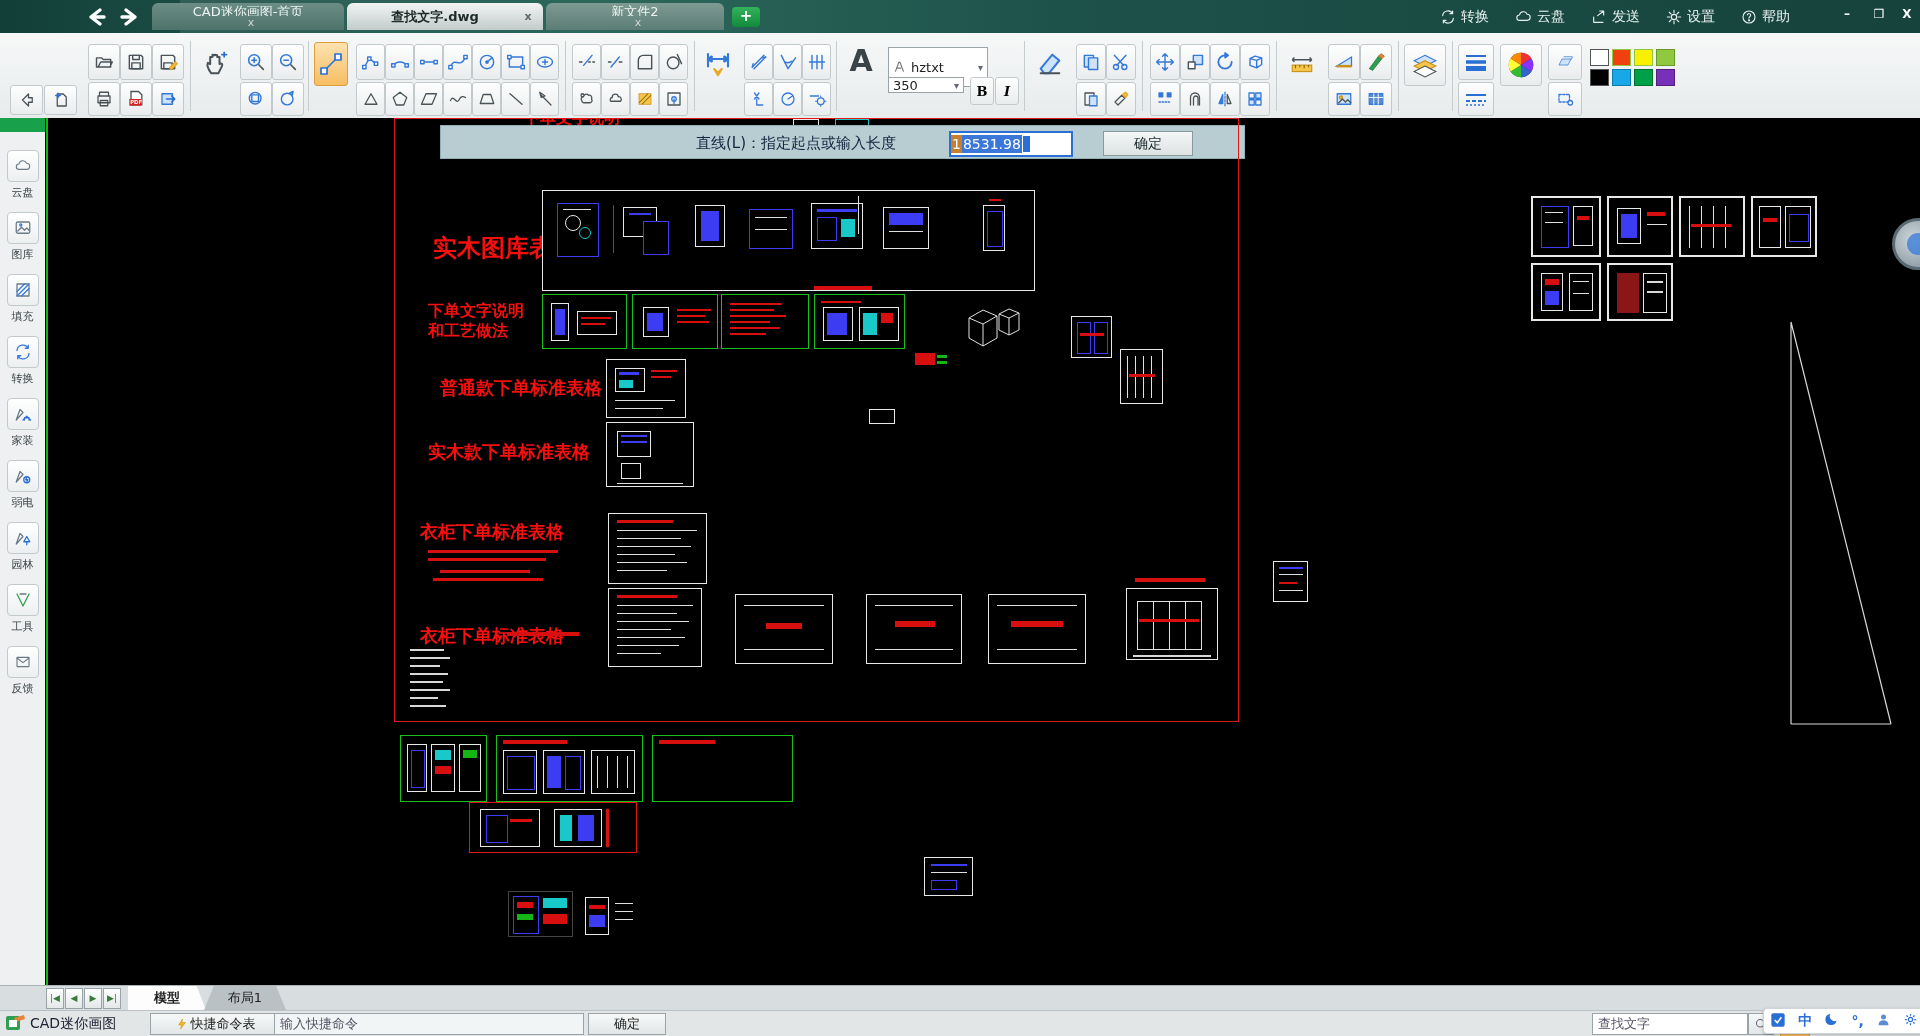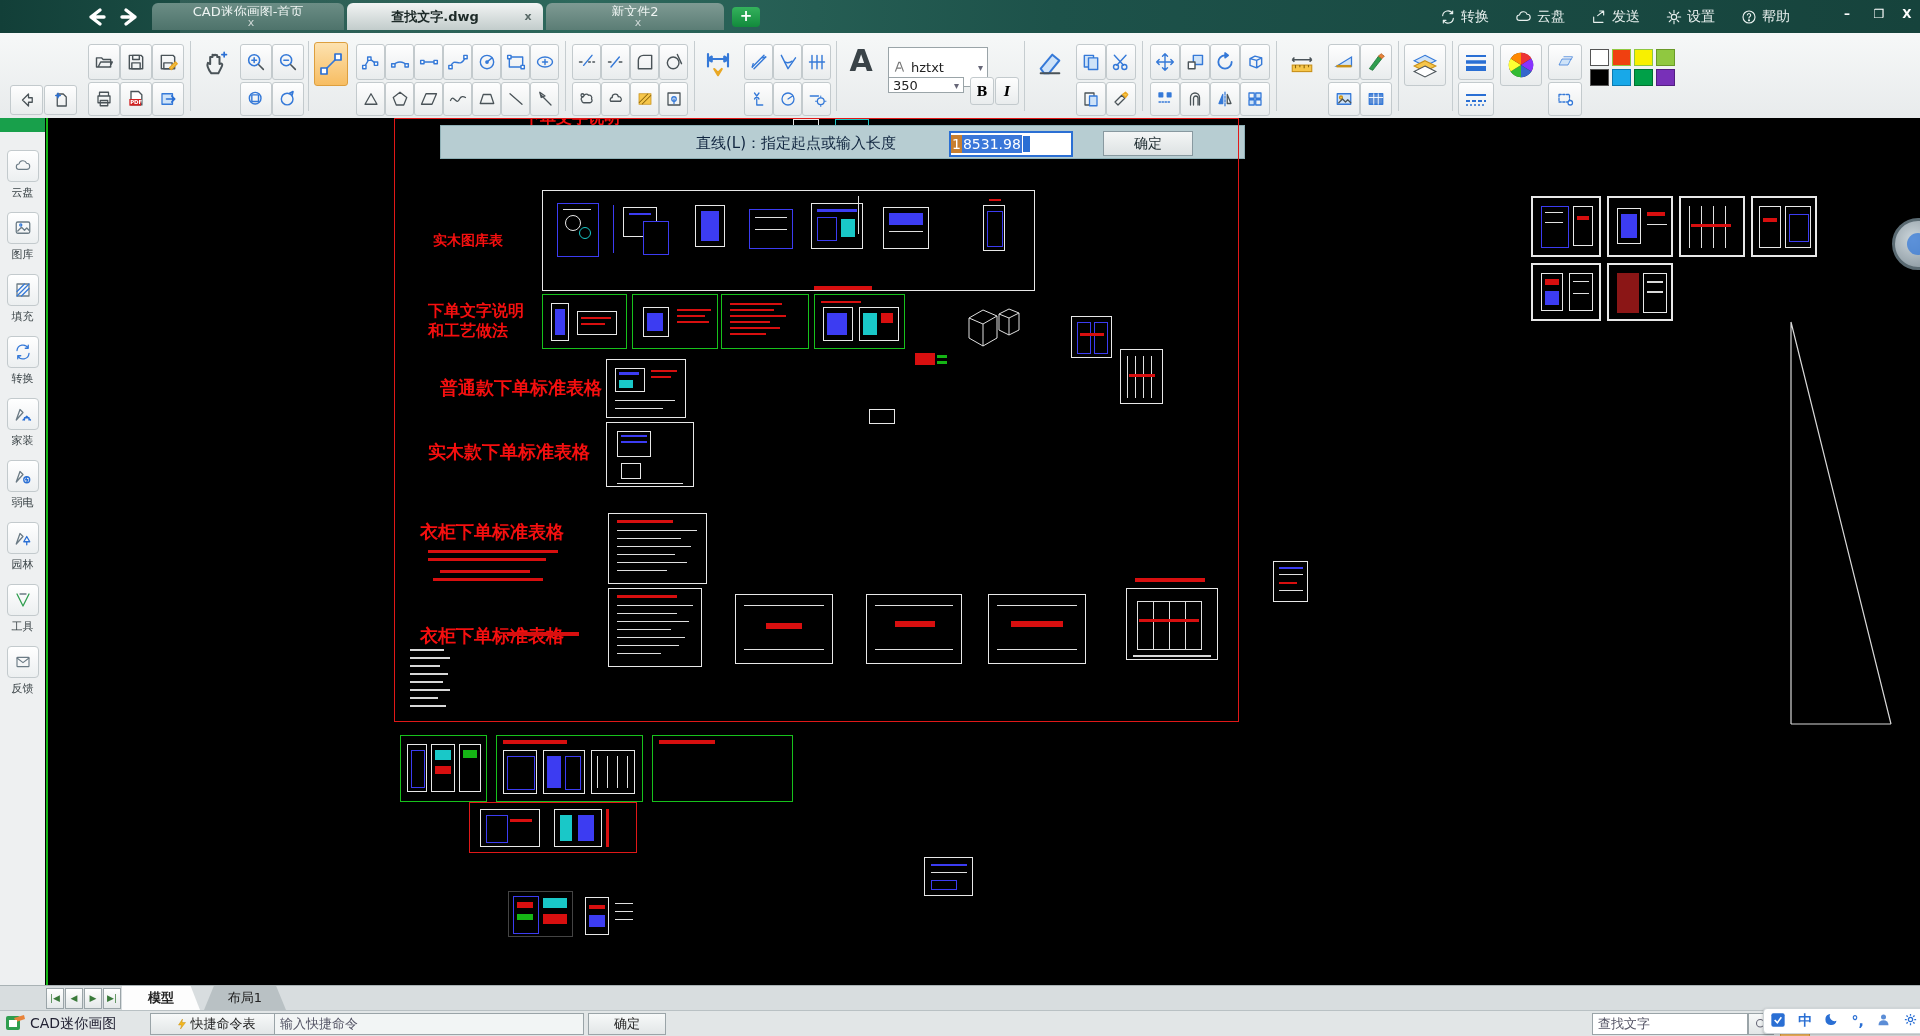--- a/index.html
+++ b/index.html
@@ -755,21 +755,21 @@
       <div class="cmdinput">
         <span class="or">1</span>
           <span class="sel">8531.98</span>
         <span style="width:7px;height:16px;background:#2a6fd4;margin-left:1px"></span>
       </div>
       <div class="cmdok">确定</div>
     </div>
 
     <div class="sk rb" style="left:349px;top:0;width:845px;height:604px;border-width:1.5px"></div>
 
-    <div class="redtext" style="left:388px;top:114px;font-size:14px">实木图库表</div>
+    <div class="redtext" style="left:388px;top:114px;font-size:24px">实木图库表</div>
     <div class="redtext" style="left:383px;top:183px;font-size:16px">下单文字说明</div>
     <div class="redtext" style="left:383px;top:203px;font-size:16px">和工艺做法</div>
     <div class="redtext" style="left:395px;top:258px;font-size:18px">普通款下单标准表格</div>
     <div class="redtext" style="left:383px;top:322px;font-size:18px">实木款下单标准表格</div>
     <div class="redtext" style="left:375px;top:402px;font-size:18px">衣柜下单标准表格</div>
     <div class="redtext" style="left:375px;top:506px;font-size:18px">衣柜下单标准表格</div>
 
     <div class="rbar" style="left:383px;top:432px;width:130px;height:3px"></div>
     <div class="rbar" style="left:383px;top:440px;width:118px;height:3px"></div>
     <div class="rbar" style="left:395px;top:452px;width:90px;height:3px"></div>
@@ -1047,21 +1047,21 @@
     </svg>
   </div>
 
   <div class="sheetbar">
     <div class="navbtns">
       <div class="nb">|◀</div>
       <div class="nb">◀</div>
       <div class="nb">▶</div>
       <div class="nb">▶|</div>
     </div>
-    <div class="sheettab model" style="left:122px;width:78px">模型</div>
+    <div class="sheettab model" style="left:128px;width:78px">模型</div>
     <div class="sheettab layout" style="left:204px;width:82px">布局1</div>
   </div>
 
   <div class="statusbar">
     <div style="position:absolute;left:6px;top:3px;width:20px;height:18px">
       <svg width="20" height="18" viewBox="0 0 20 18">
           <rect x="0" y="2" width="14" height="14" rx="2" fill="#2f9e4f"></rect>
           <path d="M8 4 L18 1 L19 5 L10 8 Z" fill="#e8833a"></path>
           <rect x="3" y="6" width="8" height="7" fill="#fff"></rect>
         </svg>

